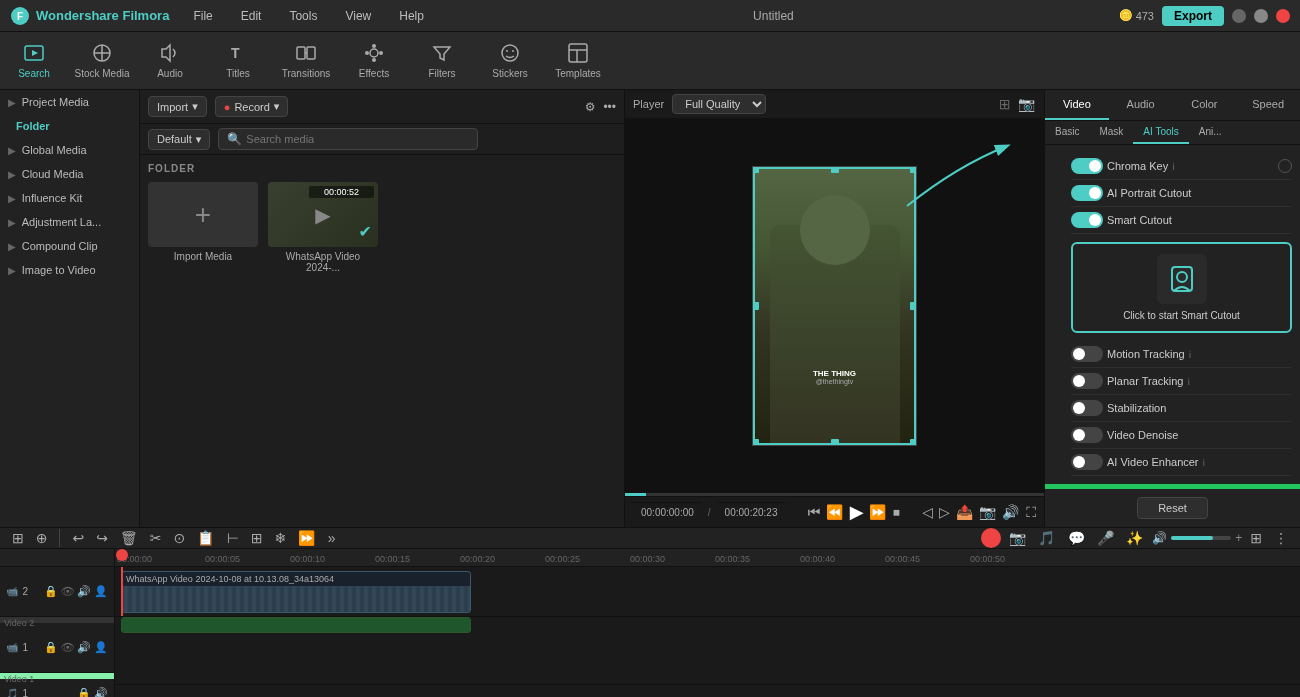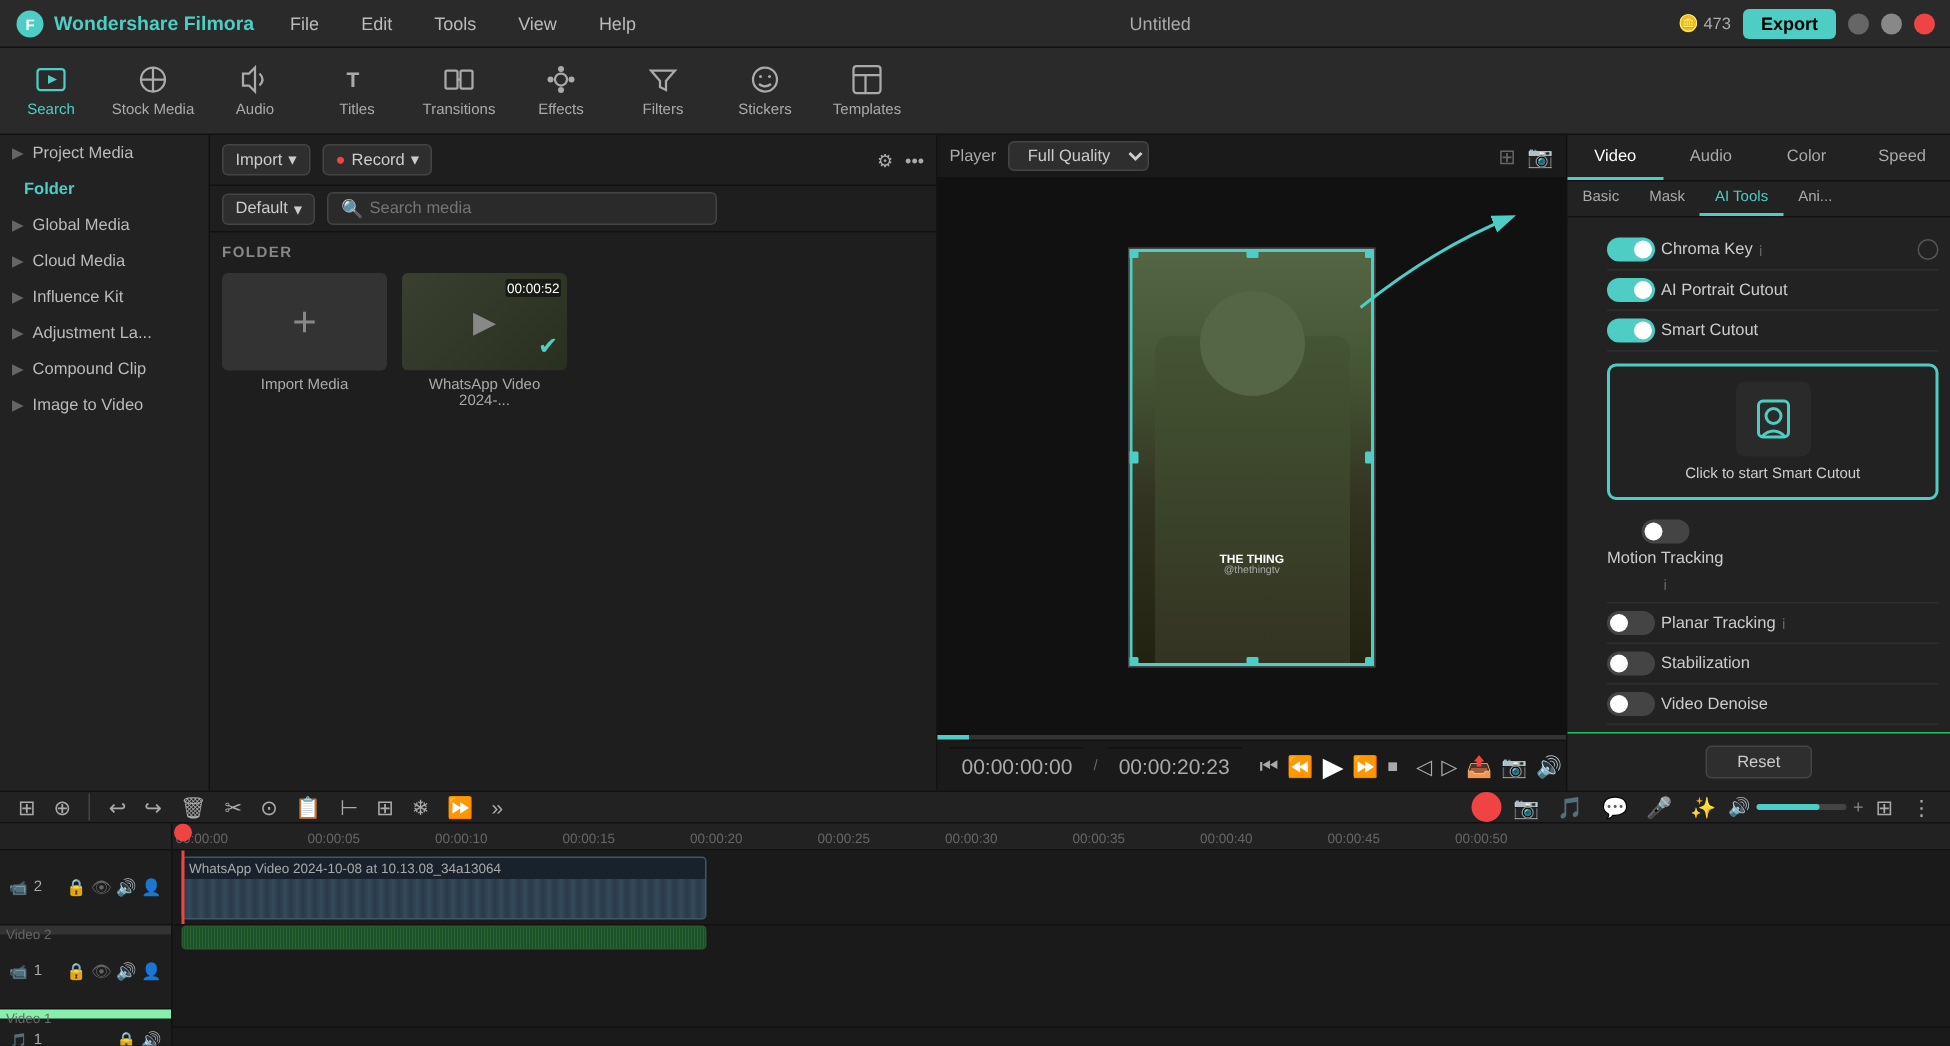--- a/index.html
+++ b/index.html
@@ -94,21 +94,21 @@
     .media-grid { display: flex; gap: 10px; flex-wrap: wrap; }
     .media-thumb {
       width: 110px; display: flex; flex-direction: column; align-items: center; cursor: pointer;
     }
     .media-thumb .thumb-box {
       width: 110px; height: 65px; background: #333; border-radius: 4px; position: relative; overflow: hidden; display: flex; align-items: center; justify-content: center;
     }
     .media-thumb .thumb-box .plus { color: #888; font-size: 28px; }
     .media-thumb .thumb-label { color: #aaa; font-size: 10px; margin-top: 4px; text-align: center; }
     .media-thumb .thumb-box .duration {
-      position: absolute; top: 4px; right: 4px; color: #fff; font-size: 9px; background: rgba(0,0,0,0.5); padding: 1px 1px; border-radius: 2px;
+      position: absolute; top: 4px; right: 4px; color: #fff; font-size: 9px; background: rgba(0,0,0,0.5); padding: 1px 15px; border-radius: 2px;
     }
     .media-thumb .thumb-box .check {
       position: absolute; bottom: 6px; right: 6px; color: #4ECDC4; font-size: 16px;
     }
 
     
     .player-panel {
       width: 420px;
       background: #1a1a1a;
       display: flex;
@@ -133,21 +133,21 @@
     .player-video-mock .selection-border {
       position: absolute; top: 0; left: 0; right: 0; bottom: 0;
       border: 2px solid #4ECDC4;
     }
     .selection-handle {
       position: absolute; width: 8px; height: 8px; background: #4ECDC4; border-radius: 1px;
     }
     .player-controls {
       display: flex; align-items: center; padding: 4px 8px; gap: 6px; border-top: 1px solid #111;
     }
-    .player-controls .time { color: #aaa; font-size: 14px; }
+    .player-controls .time { color: #aaa; font-size: 10px; }
     .player-controls .spacer { flex: 1; }
     .ctrl-btn { color: #aaa; cursor: pointer; font-size: 14px; }
     .play-btn { color: #fff; font-size: 18px; cursor: pointer; }
     .player-progress { width: 100%; height: 3px; background: #333; position: relative; }
     .player-progress-bar { height: 100%; background: #4ECDC4; width: 5%; }
 
     
     .right-panel {
       width: 255px;
       background: #222;
@@ -189,21 +189,21 @@
     .smart-cutout-box {
       border: 2px solid #4ECDC4; border-radius: 6px; padding: 10px; margin: 8px 0; display: flex; flex-direction: column; align-items: center; gap: 6px;
     }
     .smart-cutout-icon {
       width: 50px; height: 50px; background: #2a2a2a; border-radius: 6px; display: flex; align-items: center; justify-content: center; color: #4ECDC4; font-size: 24px;
     }
     .smart-cutout-label { color: #ccc; font-size: 10px; text-align: center; }
 
     .section-label { color: #888; font-size: 10px; font-weight: bold; padding: 8px 0 4px; }
 
-    .right-footer { padding: 8px; border-top: 1px solid #22c55e; display: flex; justify-content: center; }
+    .right-footer { padding: 8px; border-top: 5px solid #22c55e; display: flex; justify-content: center; }
     .reset-btn {
       background: #2e2e2e; border: 1px solid #444; color: #ccc; padding: 4px 20px; border-radius: 4px; cursor: pointer; font-size: 11px;
     }
 
     
     .timeline-area {
       height: 170px;
       background: #1a1a1a;
       border-top: 1px solid #111;
       display: flex;
@@ -561,21 +561,21 @@
             <rect x="6" y="4" width="20" height="24" rx="3" fill="none" stroke="#4ECDC4" stroke-width="2"></rect>
             <circle cx="16" cy="14" r="5" fill="none" stroke="#4ECDC4" stroke-width="2"></circle>
             <path d="M8 28 Q16 20 24 28" fill="none" stroke="#4ECDC4" stroke-width="2"></path>
           </svg>
         </div>
         <span class="smart-cutout-label">Click to start Smart Cutout</span>
       </div>
 
 
       <div class="toggle-row">
-        <div style="display:flex;align-items:center;gap:4px;flex-direction:column;">
+        <div style="display:flex;align-items:center;gap:4px;">
           <div class="toggle-switch off">
             <div class="knob off"></div>
           </div>
           <span class="toggle-label">Motion Tracking</span>
           <span style="color:#666;font-size:10px;">ℹ</span>
         </div>
       </div>
 
       <div class="toggle-row">
         <div style="display:flex;align-items:center;gap:4px;">

